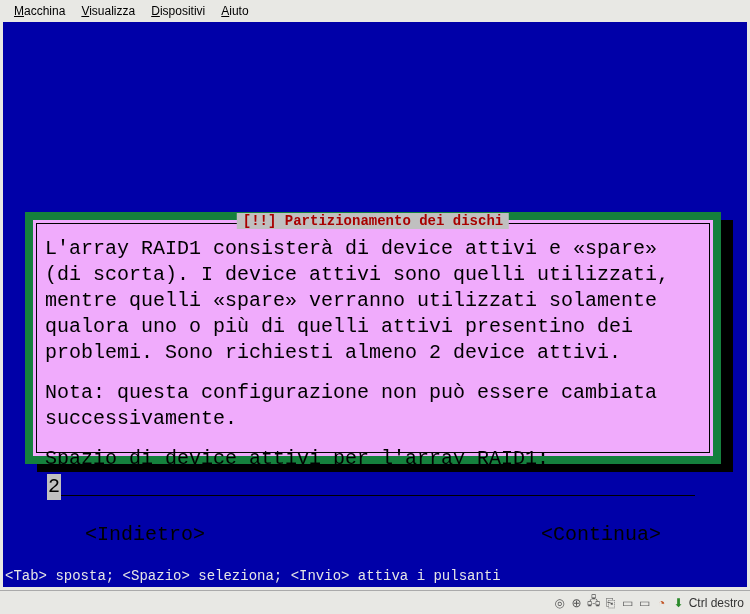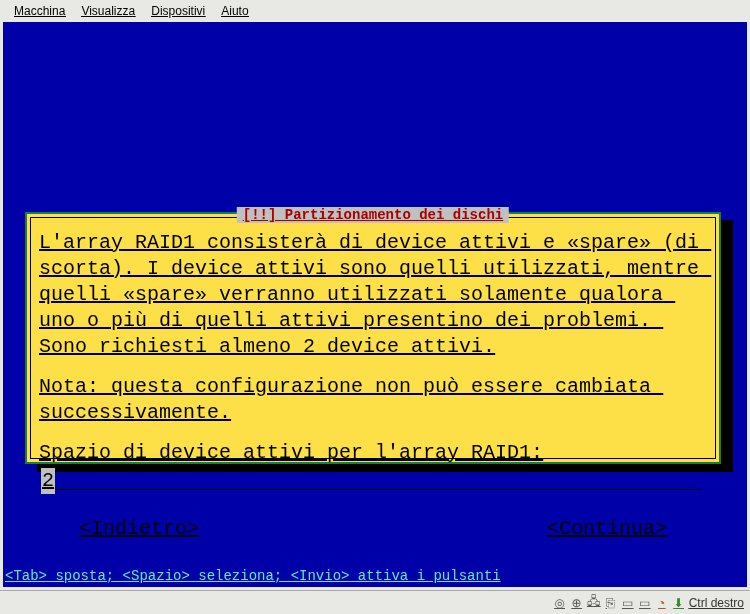--- a/index.html
+++ b/index.html
@@ -1,15 +1,15 @@
 <!DOCTYPE html>
 <html><head>
   <meta charset="utf-8">
   <style>
-    * { margin: 0; padding: 0; box-sizing: border-box; text-decoration: underline; }
+    * { margin: 0; padding: 0; box-sizing: border-box; }
     body {
       width: 750px;
       height: 614px;
       background: #e8e8e4;
       font-family: Arial, sans-serif;
       overflow: hidden;
       position: relative;
     }
     .menubar {
       height: 22px;
@@ -42,22 +42,22 @@
       width: 696px;
       height: 252px;
       background: #000;
     }
     .dialog {
       position: absolute;
       top: 190px;
       left: 22px;
       width: 696px;
       height: 252px;
-      background: #fde047;
-      border: 2px solid #15803d;
+      background: #f0abfc;
+      border: 8px solid #15803d;
     }
     .dialog-inner {
       margin: 3px;
       border: 1px solid #000;
       height: calc(100% - 6px);
       position: relative;
       padding: 12px 8px;
     }
     .dialog-title {
       position: absolute;
@@ -100,21 +100,21 @@
     .buttons {
       display: flex;
       justify-content: space-between;
       padding: 0 40px 0 40px;
       color: #000;
     }
     .statusbar {
       position: absolute;
       bottom: 3px;
       left: 0;
-      color: #5eead4;
+      color: #e5e5e5;
       font-size: 14px;
       padding-left: 2px;
     }
     .bottombar {
       position: absolute;
       bottom: 0;
       left: 0;
       width: 750px;
       height: 24px;
       background: #e8e8e4;

